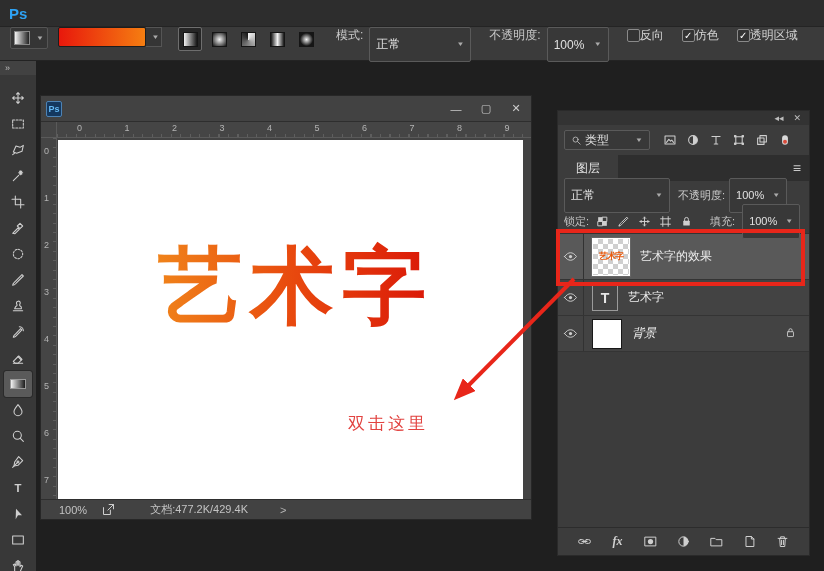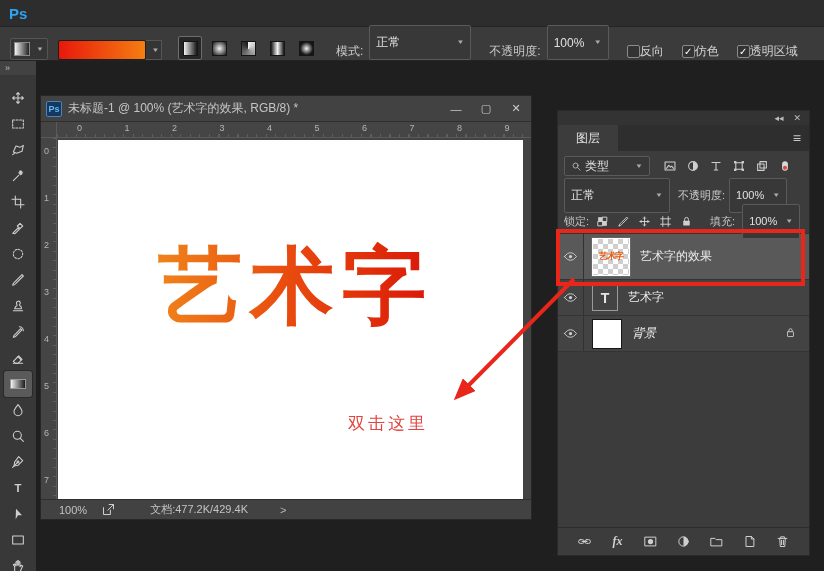--- a/index.html
+++ b/index.html
@@ -8,21 +8,21 @@
   #stage{position:relative;width:824px;height:571px;background:#1f1f1f}
 
   
   #menubar{position:absolute;left:0;top:0;width:824px;height:27px;background:#2d2d2d;
     display:flex;align-items:center;border-bottom:1px solid #242424}
   #ps-logo{color:#2ea3f5;font-weight:bold;font-size:15px;margin:0 12px 0 9px}
   .menu-item{color:#d8d8d8;font-size:12.5px;padding:0 11px;height:27px;display:flex;align-items:center;cursor:default}
 
   
   #optionsbar{position:absolute;left:0;top:27px;width:824px;height:34px;background:#3b3b3b;
-    display:flex;align-items:flex-end;border-bottom:1px solid #232323}
+    display:flex;align-items:flex-start;border-bottom:1px solid #232323}
   .chev{color:#aaa;font-size:8px;transform:scaleY(.75);margin-left:4px}
   #preset-chip{margin-left:10px;width:38px;height:22px;display:flex;align-items:center;justify-content:center;
     background:#353535;border:1px solid #555;border-radius:2px;gap:2px}
   #preset-swatch{width:16px;height:14px;background:linear-gradient(90deg,#f3f3f3,#222);border:1px solid #888}
   #grad-bar-wrap{display:flex;align-items:center;margin-left:10px}
   #grad-bar{width:88px;height:20px;border:1px solid #1d1d1d;border-radius:2px}
   #grad-bar-chev{width:16px;height:20px;display:flex;align-items:center;justify-content:center;background:#353535;border:1px solid #555;border-left:none}
   #grad-types{display:flex;gap:5px;margin-left:16px}
   .gtype{width:24px;height:24px;display:flex;align-items:center;justify-content:center;border:1px solid transparent;border-radius:2px}
   .gtype .sw{width:15px;height:15px;border:1px solid #151515}
@@ -290,21 +290,20 @@
           <svg class="ic " viewBox="0 0 24 24">
             <path d="M7 21v-8l-2-3 2-1 2 3V6l2-1v6V4h2v7V5l2 1v7l2-2 2 1-4 9z"></path>
           </svg>
         </div>
       </div>
   </div>
 
   <div id="docwin">
     <div id="doc-titlebar">
       <span id="doc-ps-icon">Ps</span>
-      <span id="doc-title">未标题-1 @ 100% (艺术字的效果, RGB/8) *</span>
       <div id="doc-controls">
         <span class="wbtn">—</span>
         <span class="wbtn">▢</span>
         <span class="wbtn">✕</span>
       </div>
     </div>
     <div id="ruler-corner"></div>
     <div id="hruler">
         <span class="rnum" style="left: 20px; top: 1px;">0</span>
         <span class="rnum" style="left: 67.5px; top: 1px;">1</span>
@@ -349,24 +348,20 @@
       <span id="status-info">文档:477.2K/429.4K</span>
       <span id="status-expand">&gt;</span>
     </div>
   </div>
 
   <div id="layers-panel">
     <div id="dock-header">
       <span>◂◂</span>
       <span>✕</span>
     </div>
-    <div id="panel-tabbar">
-      <span id="tab-layers">图层</span>
-      <span id="panel-menu">≡</span>
-    </div>
     <div id="filter-row">
       <div class="field" id="type-field">
         <svg class="ic" style="width:11px;height:11px" viewBox="0 0 24 24">
             <circle cx="10" cy="10" r="5.5"></circle>
             <path d="M14.5 14.5L20 20"></path>
           </svg>
         <span>类型</span>
         <span class="chev">▼</span>
       </div>
       <div id="filter-icons" style="display:flex;gap:3px;margin-left:6px">
@@ -402,20 +397,24 @@
               <rect x="8.5" y="4.5" width="11" height="11"></rect>
             </svg>
           </div>
           <div class="mini-btn">
             <svg class="ic " viewBox="0 0 24 24">
               <rect x="7" y="4" width="10" height="16" rx="5" fill="#d8d8d8" stroke="none"></rect>
               <circle cx="12" cy="15" r="3.4" fill="#d84a3a" stroke="none"></circle>
             </svg>
           </div>
         </div>
+    </div>
+    <div id="panel-tabbar">
+      <span id="tab-layers">图层</span>
+      <span id="panel-menu">≡</span>
     </div>
     <div id="blend-row">
       <div class="field" id="blend-field">
         <span>正常</span>
         <span class="chev">▼</span>
       </div>
       <span class="opt-label">不透明度:</span>
       <div class="field" id="panel-opacity-field">
         <span>100%</span>
         <span class="chev">▼</span>

